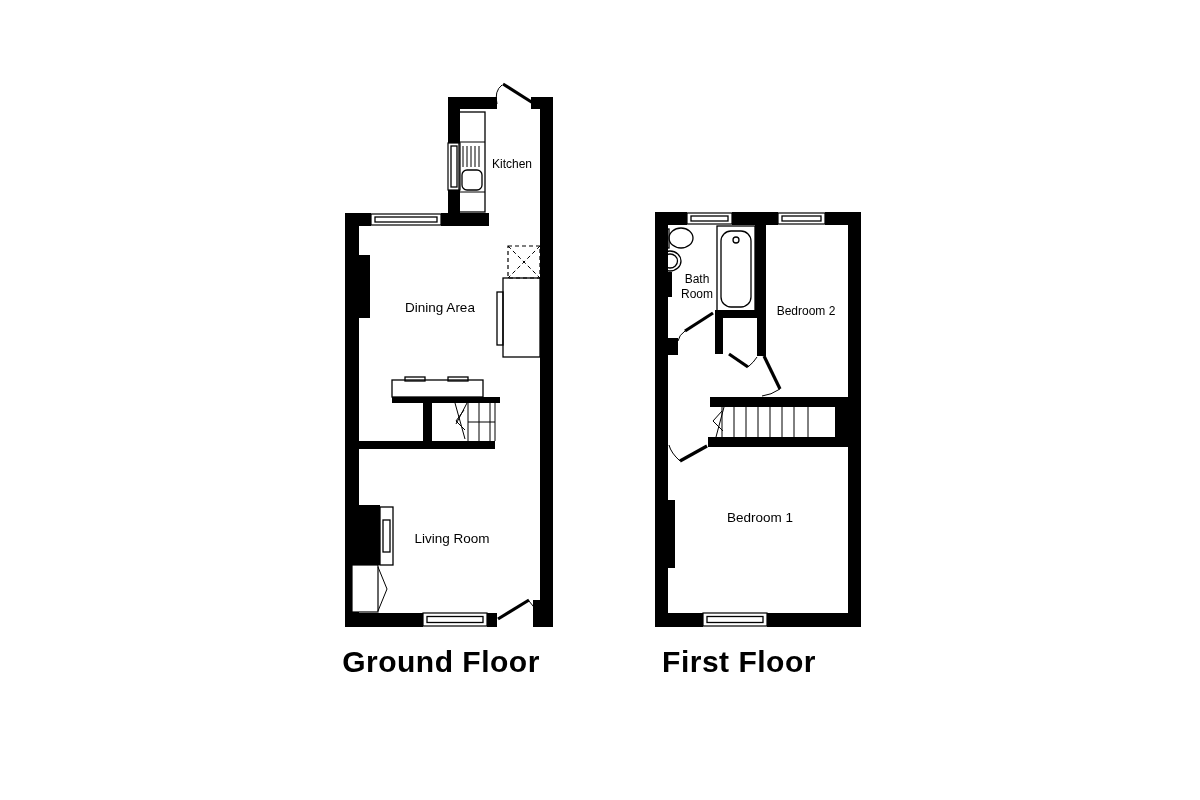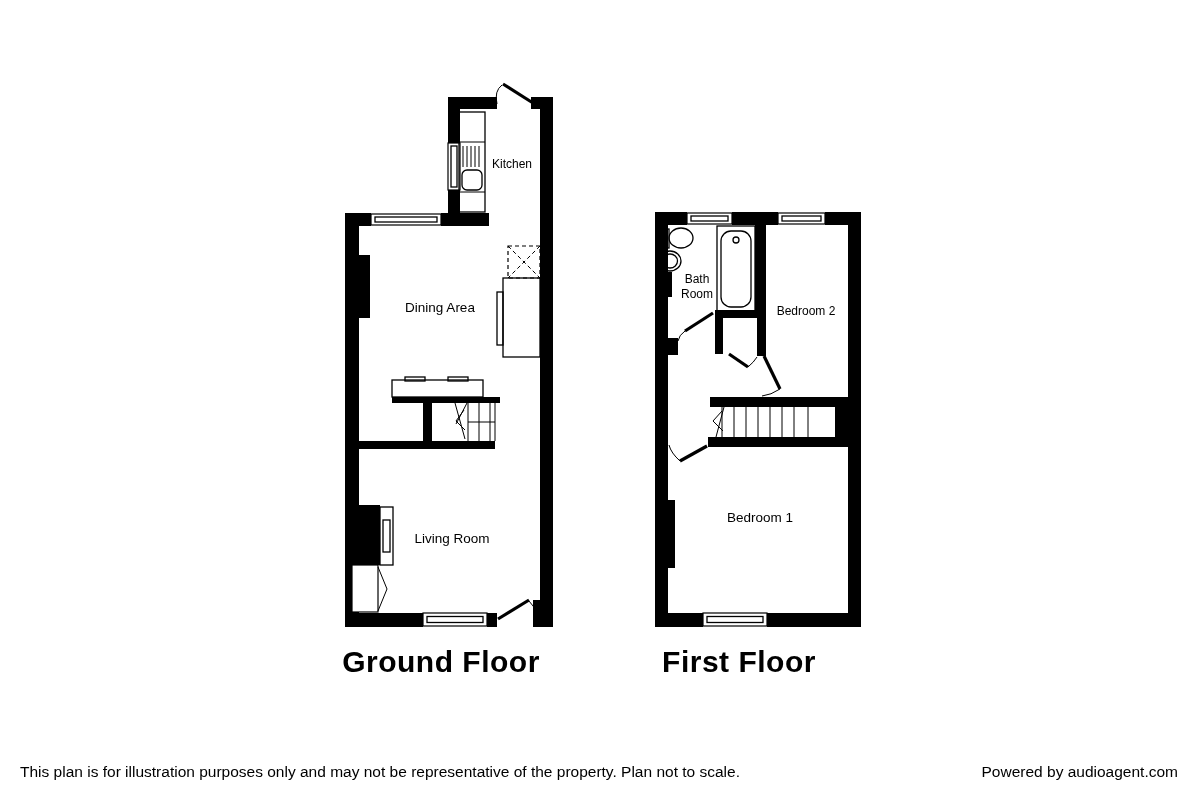--- a/index.html
+++ b/index.html
@@ -204,17 +204,13 @@
     <text class="room-sm" x="697" y="283">Bath</text>
     <text class="room-sm" x="697" y="298">Room</text>
     <text class="room-sm" x="806" y="315" font-size="12.5">Bedroom 2</text>
     <text class="room" x="760" y="522" font-size="14.5">Bedroom 1</text>
   </g>
 
   <text class="floor-title" x="441" y="672">Ground Floor</text>
   <text class="floor-title" x="739" y="672">First Floor</text>
 </svg>
 
-<div class="footer">
-  <span>This plan is for illustration purposes only and may not be representative of the property. Plan not to scale.</span>
-  <span>Powered by audioagent.com</span>
 </div>
-</div>
 
 </body></html>

